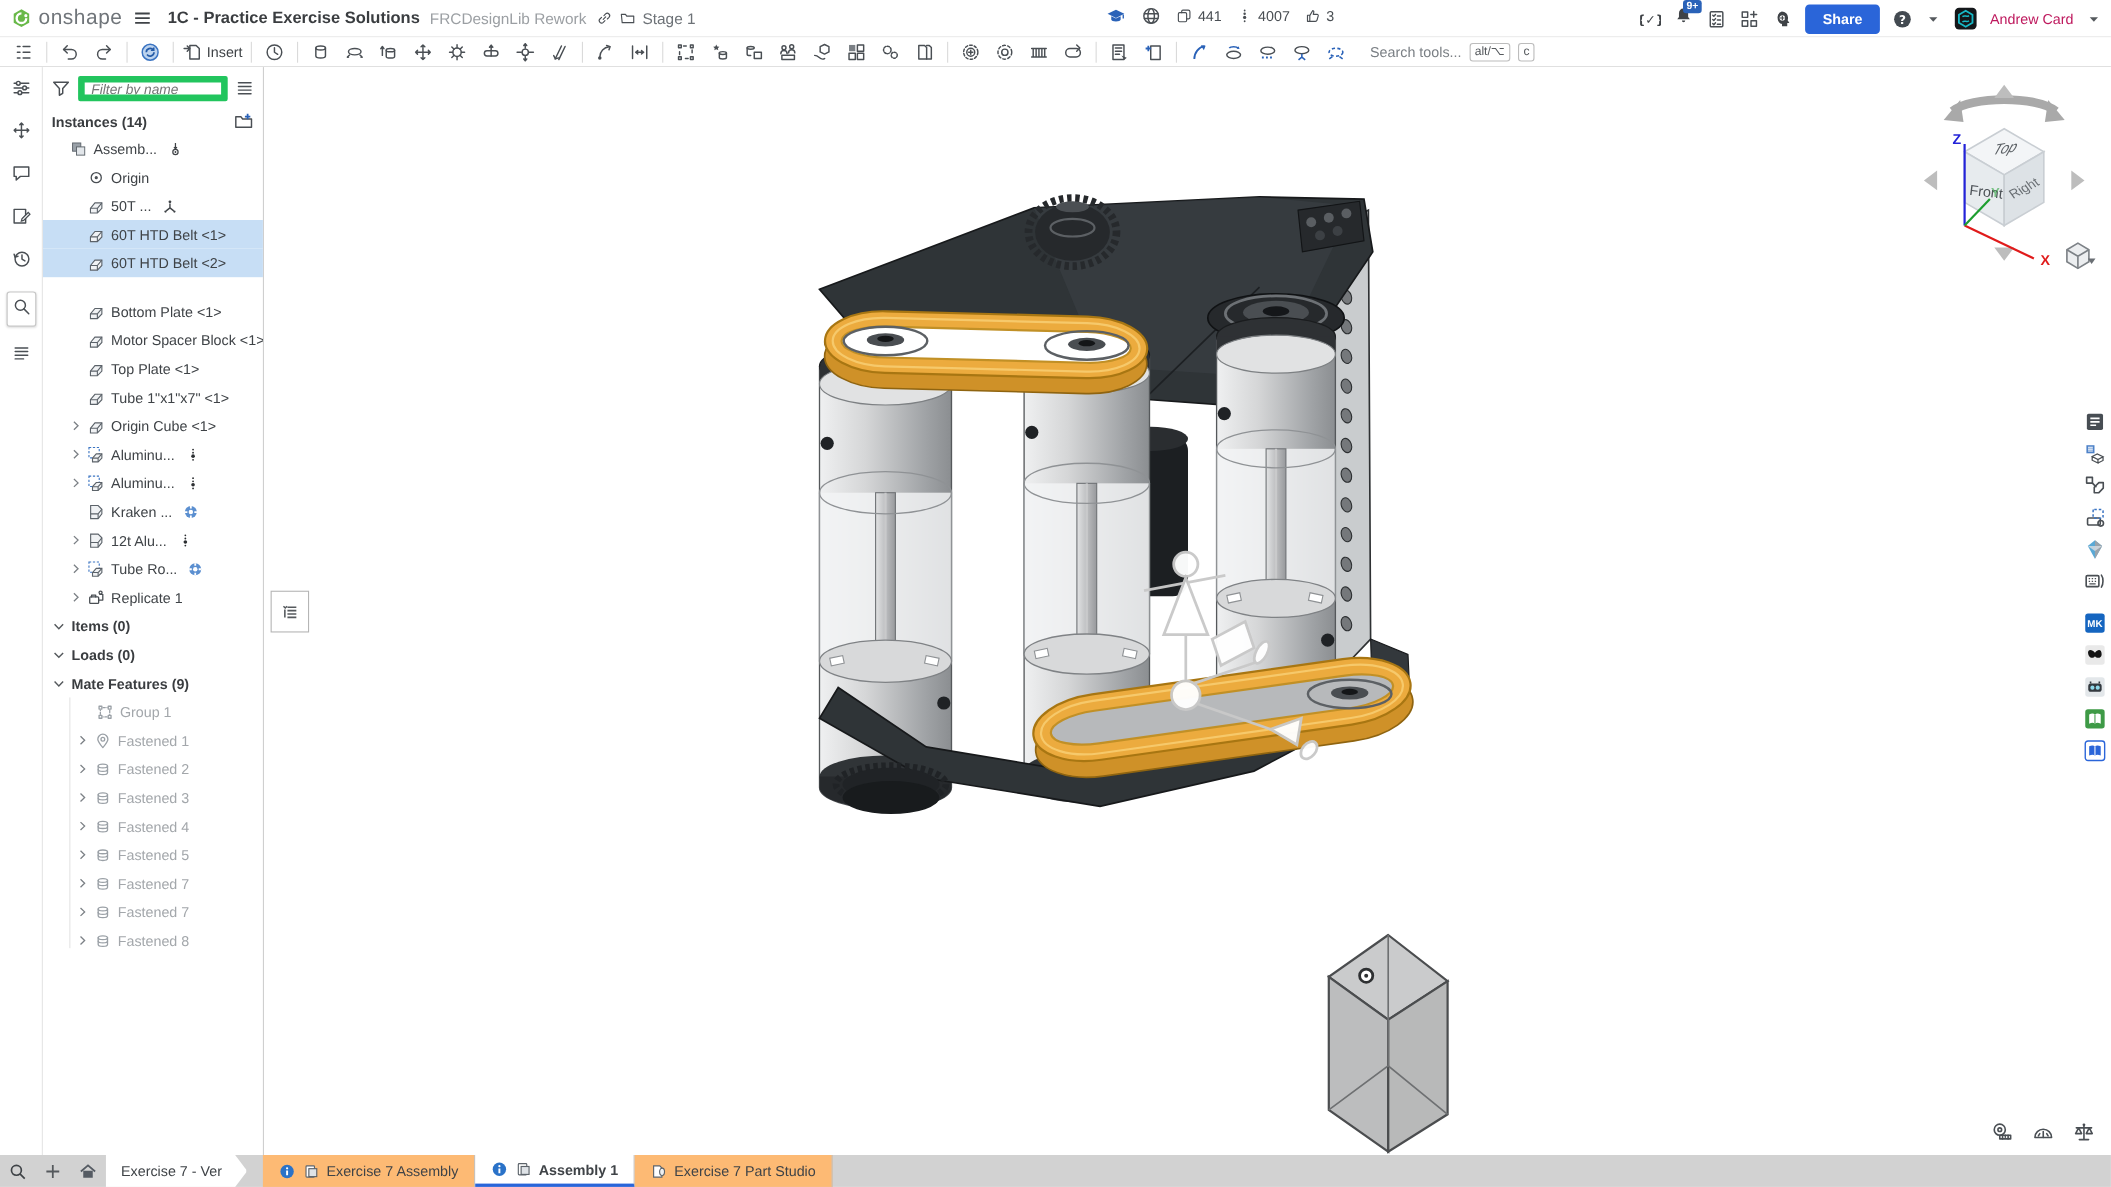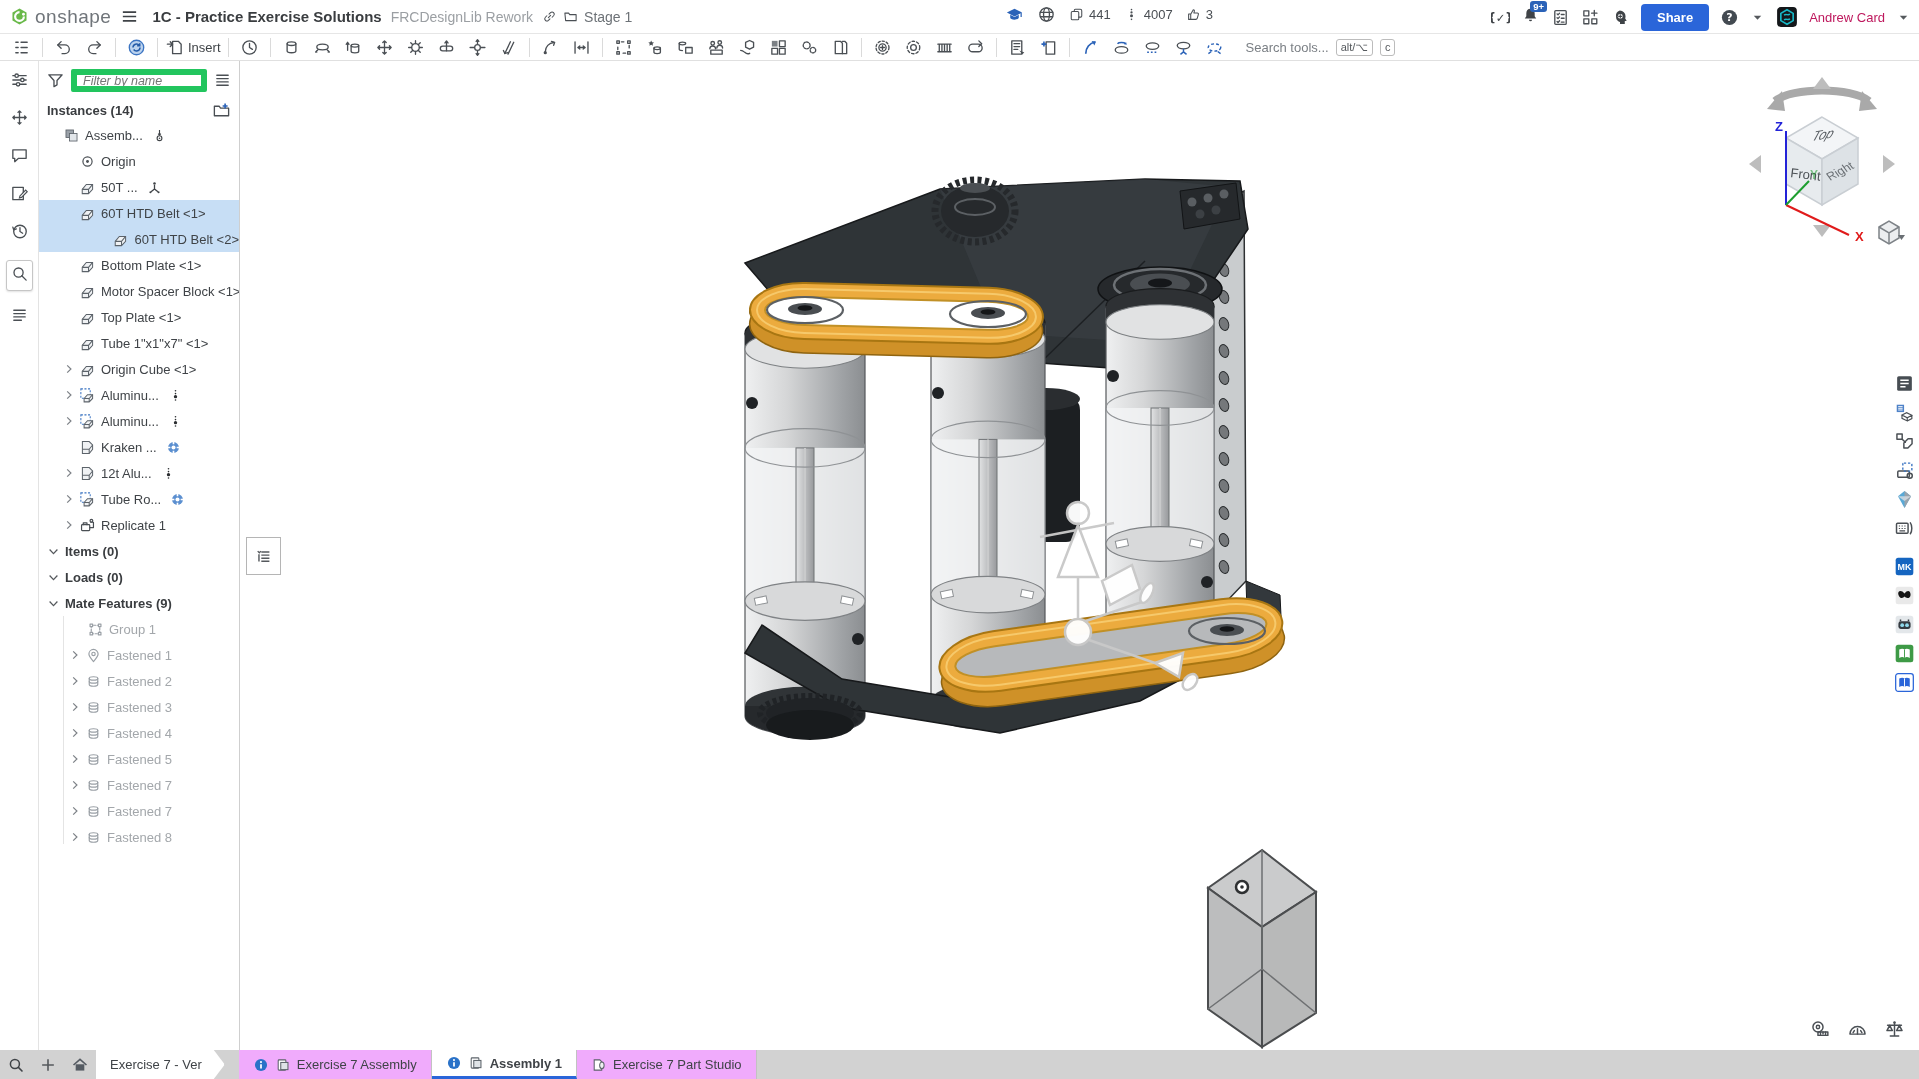--- a/index.html
+++ b/index.html
@@ -79,21 +79,21 @@
   .dock-btn svg{width:21px;height:21px;}
   .dock-gap{height:9px;}
   #measure-tools{position:absolute;right:14px;bottom:10px;display:flex;gap:16px;}
   #measure-tools .ic svg{width:21px;height:21px;}
 
   
   #tabbar{position:absolute;left:0;bottom:0;width:100%;height:29px;background:var(--tab-strip,#d2d2d2);
     display:flex;align-items:stretch;}
   .bb-btn{width:32px;display:flex;align-items:center;justify-content:center;}
   .bb-btn svg{width:18px;height:18px;}
-  .tab{display:flex;align-items:center;gap:6px;padding:0 14px;font-size:13px;color:#3f4347;background:#f0abfc;
+  .tab{display:flex;align-items:center;gap:6px;padding:0 14px;font-size:13px;color:#3f4347;background:#fdba74;
     border-right:1px solid #c2c2c2;white-space:nowrap;box-sizing:border-box;}
   .tab svg{width:16px;height:16px;}
   .tab.version{background:#fff;padding-right:22px;clip-path:polygon(0 0,calc(100% - 11px) 0,100% 50%,calc(100% - 11px) 100%,0 100%);margin-right:14px;}
   .tab.active{background:#fff;border-bottom:3px solid var(--accent-blue,#2a65d9);font-weight:bold;border-right:1px solid #c2c2c2;}
 </style>
 </head>
 <body>
 
 <div id="app">
 
@@ -649,31 +649,31 @@
         <div class="trow sel" style="padding-left: 22px;">
           <span class="chev"></span>
           <span class="nicon">
             <svg viewBox="0 0 20 20" xmlns="http://www.w3.org/2000/svg">
               <path d="M3.8 12.2L8.6 6.4H16v5.8l-4.8 5H3.8z" fill="#f0f2f4" stroke="#5c636a" stroke-width="1.2"></path>
               <path d="M3.8 12.2h7.4v5M11.2 12.2L16 6.4" fill="none" stroke="#5c636a" stroke-width="1.2"></path>
             </svg>
           </span>
           <span>60T HTD Belt &lt;1&gt;</span>
         </div>
-        <div class="trow sel" style="padding-left: 22px; justify-content: flex-end;">
+        <div class="trow sel" style="padding-left: 22px;">
           <span class="chev"></span>
           <span class="nicon">
             <svg viewBox="0 0 20 20" xmlns="http://www.w3.org/2000/svg">
               <path d="M3.8 12.2L8.6 6.4H16v5.8l-4.8 5H3.8z" fill="#f0f2f4" stroke="#5c636a" stroke-width="1.2"></path>
               <path d="M3.8 12.2h7.4v5M11.2 12.2L16 6.4" fill="none" stroke="#5c636a" stroke-width="1.2"></path>
             </svg>
           </span>
           <span>60T HTD Belt &lt;2&gt;</span>
         </div>
-        <div class="trow" style="padding-left: 22px;">
+        <div class="trow" style="padding-left: 22px; margin-top: 18px;">
           <span class="chev"></span>
           <span class="nicon">
             <svg viewBox="0 0 20 20" xmlns="http://www.w3.org/2000/svg">
               <path d="M3.8 12.2L8.6 6.4H16v5.8l-4.8 5H3.8z" fill="#f0f2f4" stroke="#5c636a" stroke-width="1.2"></path>
               <path d="M3.8 12.2h7.4v5M11.2 12.2L16 6.4" fill="none" stroke="#5c636a" stroke-width="1.2"></path>
             </svg>
           </span>
           <span>Bottom Plate &lt;1&gt;</span>
         </div>
         <div class="trow" style="padding-left: 22px;">

